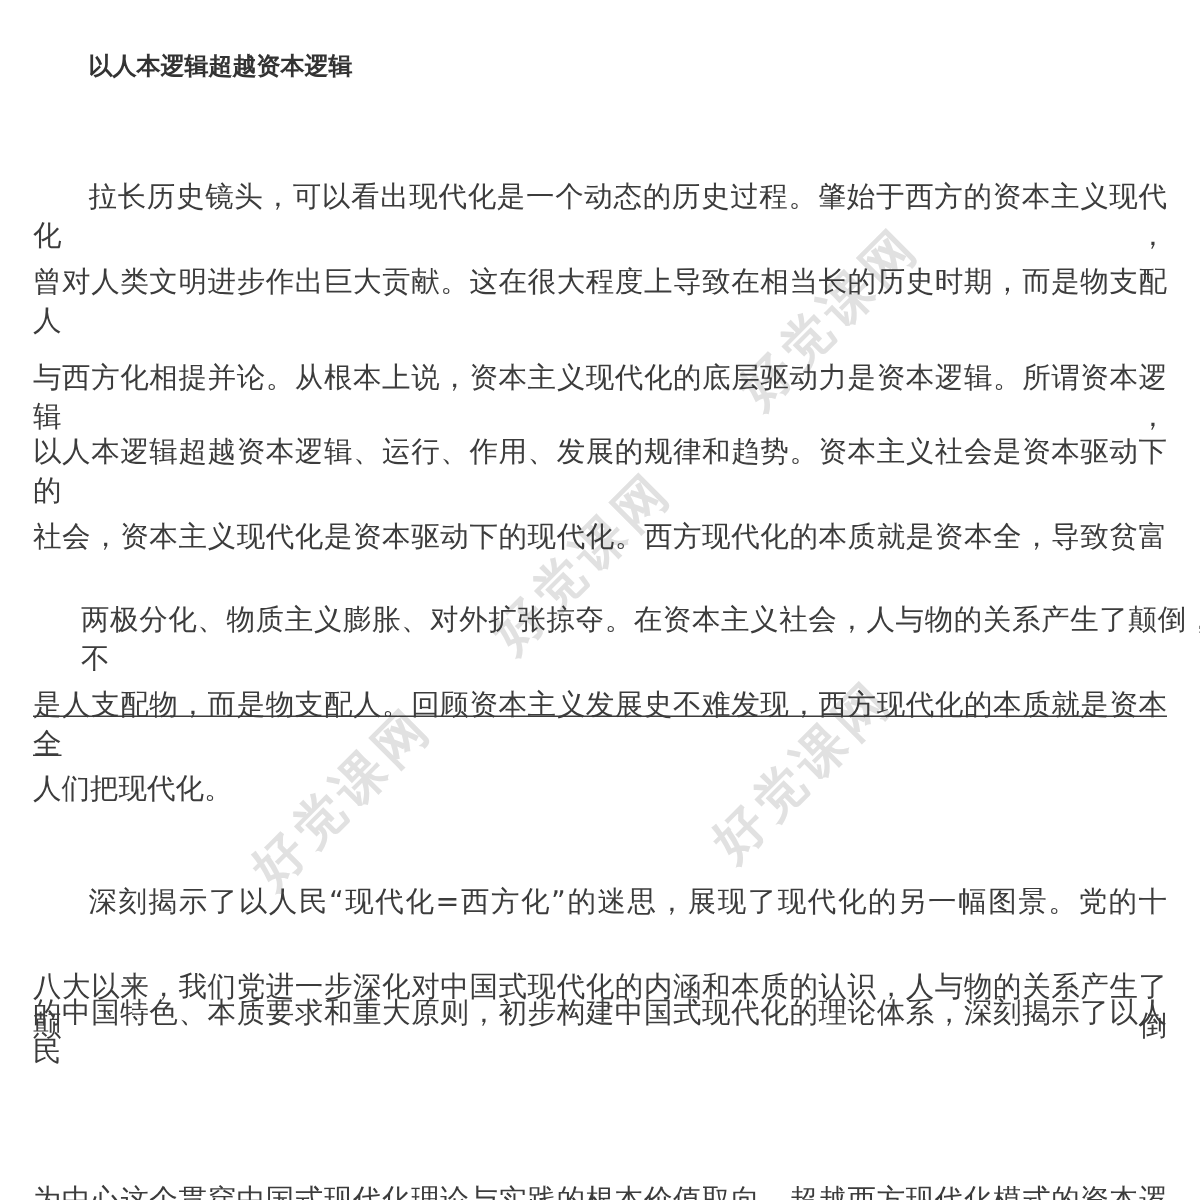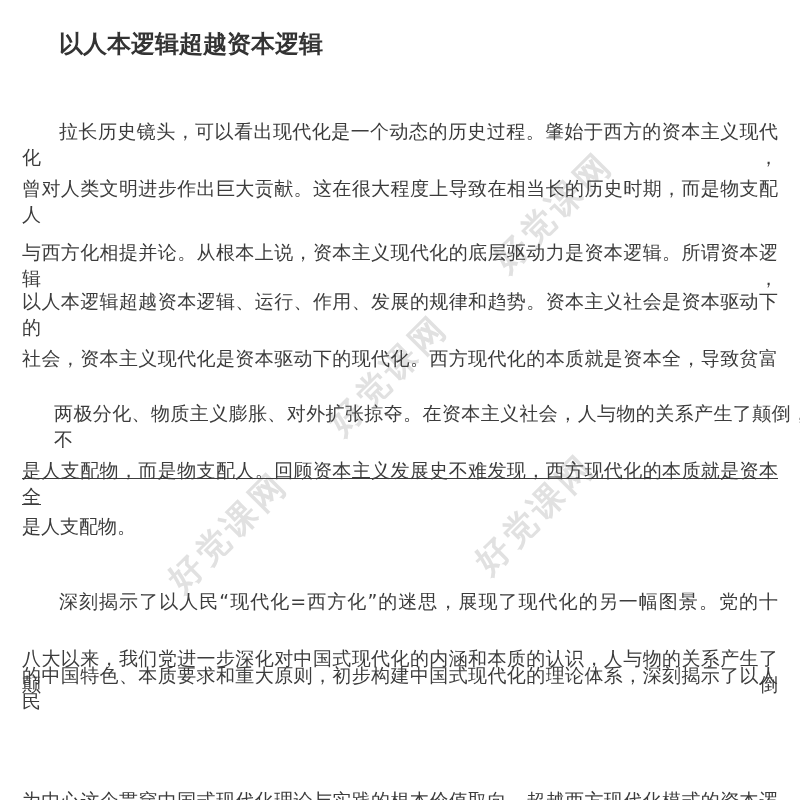--- a/index.html
+++ b/index.html
@@ -13,21 +13,21 @@
     width:800px;height:800px;overflow:hidden;
     background:var(--bg);
     font-family:"DejaVu Sans",sans-serif;
     position:relative;
   }
   .page{position:absolute;inset:0;width:800px;height:800px;overflow:hidden;}
   .doc-title{
     position:absolute;left:22px;top:31px;margin:0;
     width:756px;
     text-indent:37px;
-    font-size:24px;line-height:26px;font-weight:bold;
+    font-size:16px;line-height:26px;font-weight:bold;
     color:var(--title-color);
     z-index:2;
   }
   .line{
     position:absolute;left:22px;width:756px;
     font-size:19px;line-height:26px;
     color:var(--text-color);
     z-index:2;
   }
   .line.just{
@@ -57,19 +57,19 @@
     </div>
   <h1 class="doc-title">以人本逻辑超越资本逻辑</h1>
   <div id="text-layer">
       <div class="line indent just" style="top: 118px;">拉长历史镜头，可以看出现代化是一个动态的历史过程。肇始于西方的资本主义现代化，</div>
       <div class="line just" style="top: 175px;">曾对人类文明进步作出巨大贡献。这在很大程度上导致在相当长的历史时期，而是物支配人</div>
       <div class="line just" style="top: 240px; font-family: Liberation Serif, serif;">与西方化相提并论。从根本上说，资本主义现代化的底层驱动力是资本逻辑。所谓资本逻辑，</div>
       <div class="line just" style="top: 288px;">以人本逻辑超越资本逻辑、运行、作用、发展的规律和趋势。资本主义社会是资本驱动下的</div>
       <div class="line just" style="top: 345px;">社会，资本主义现代化是资本驱动下的现代化。西方现代化的本质就是资本全，导致贫富</div>
       <div class="line just" style="top: 400px; margin-left: 32px;">两极分化、物质主义膨胀、对外扩张掠夺。在资本主义社会，人与物的关系产生了颠倒，不</div>
       <div class="line just" style="top: 457px; text-decoration: underline;">是人支配物，而是物支配人。回顾资本主义发展史不难发现，西方现代化的本质就是资本全</div>
-      <div class="line" style="top: 513px;">是人支配物。</div>
+      <div class="line" style="top: 513px;">人们把现代化。</div>
       <div class="line indent just" style="top: 588px;">深刻揭示了以人民“现代化=西方化”的迷思，展现了现代化的另一幅图景。党的十</div>
       <div class="line just" style="top: 645px;">八大以来，我们党进一步深化对中国式现代化的内涵和本质的认识，人与物的关系产生了颠倒</div>
       <div class="line just" style="top: 662px;">的中国特色、本质要求和重大原则，初步构建中国式现代化的理论体系，深刻揭示了以人民</div>
       <div class="line just" style="top: 787px;">为中心这个贯穿中国式现代化理论与实践的根本价值取向，超越西方现代化模式的资本逻</div>
     </div>
 </div>
 
 </body></html>

